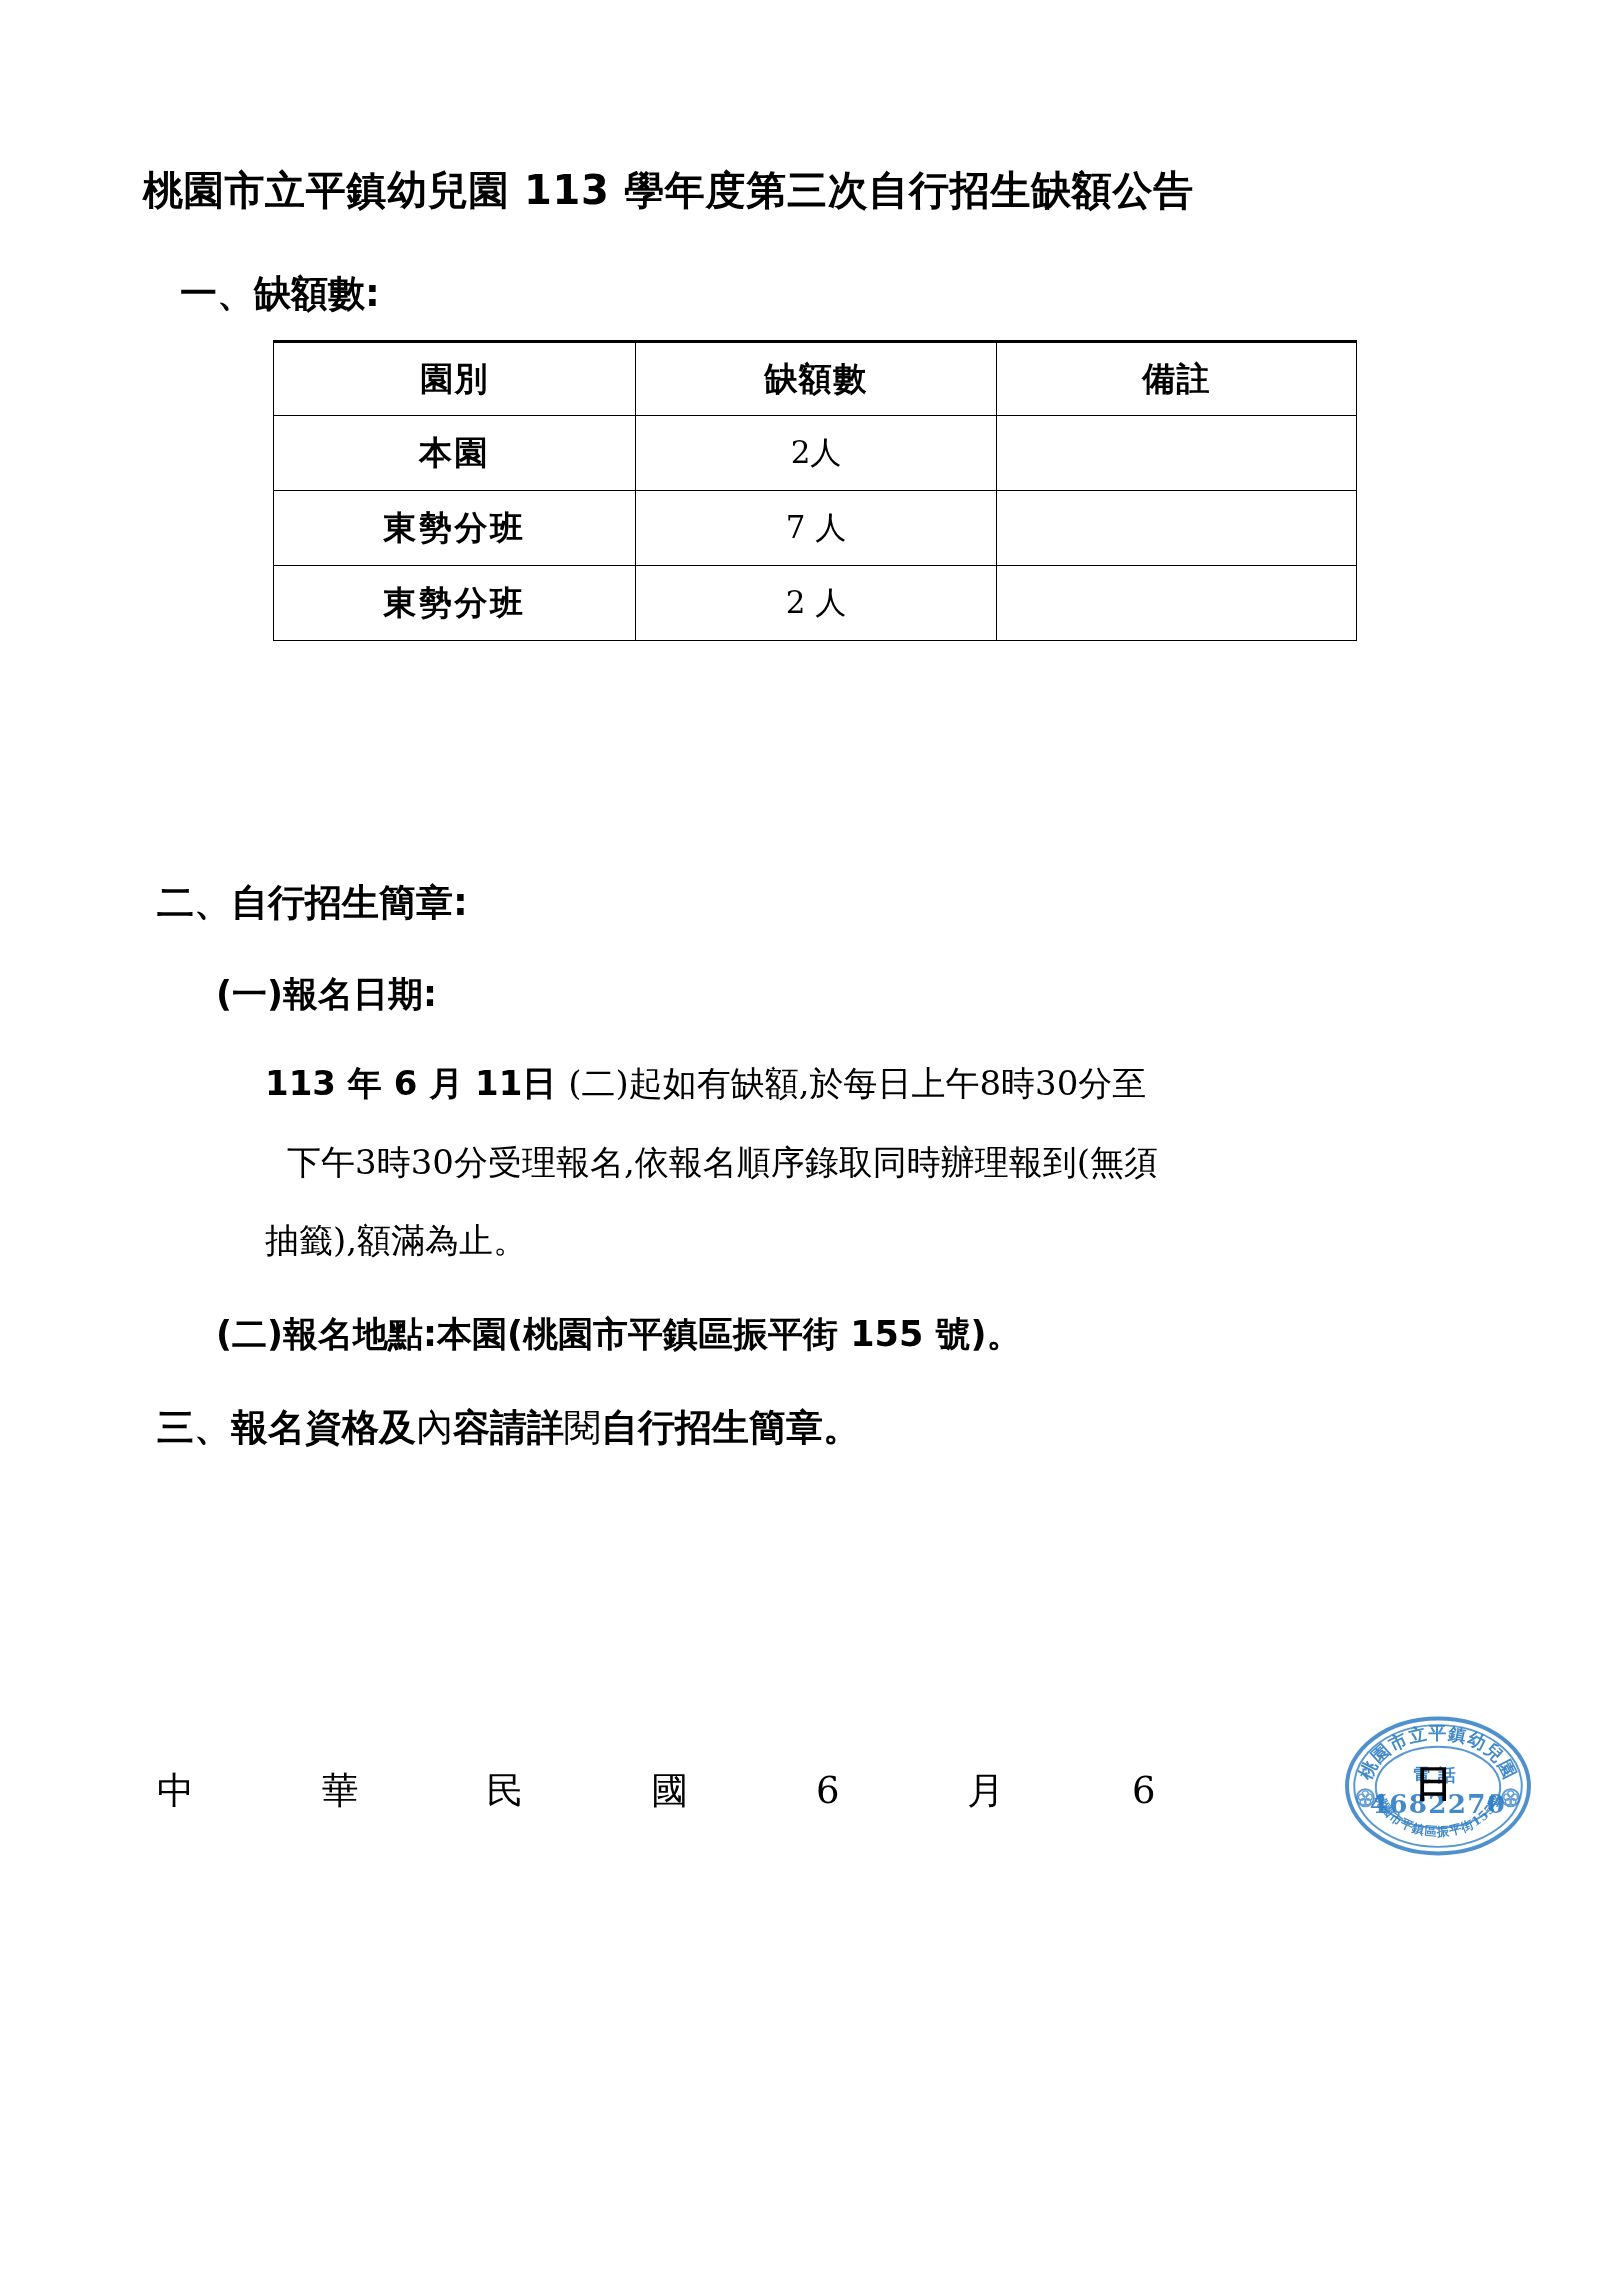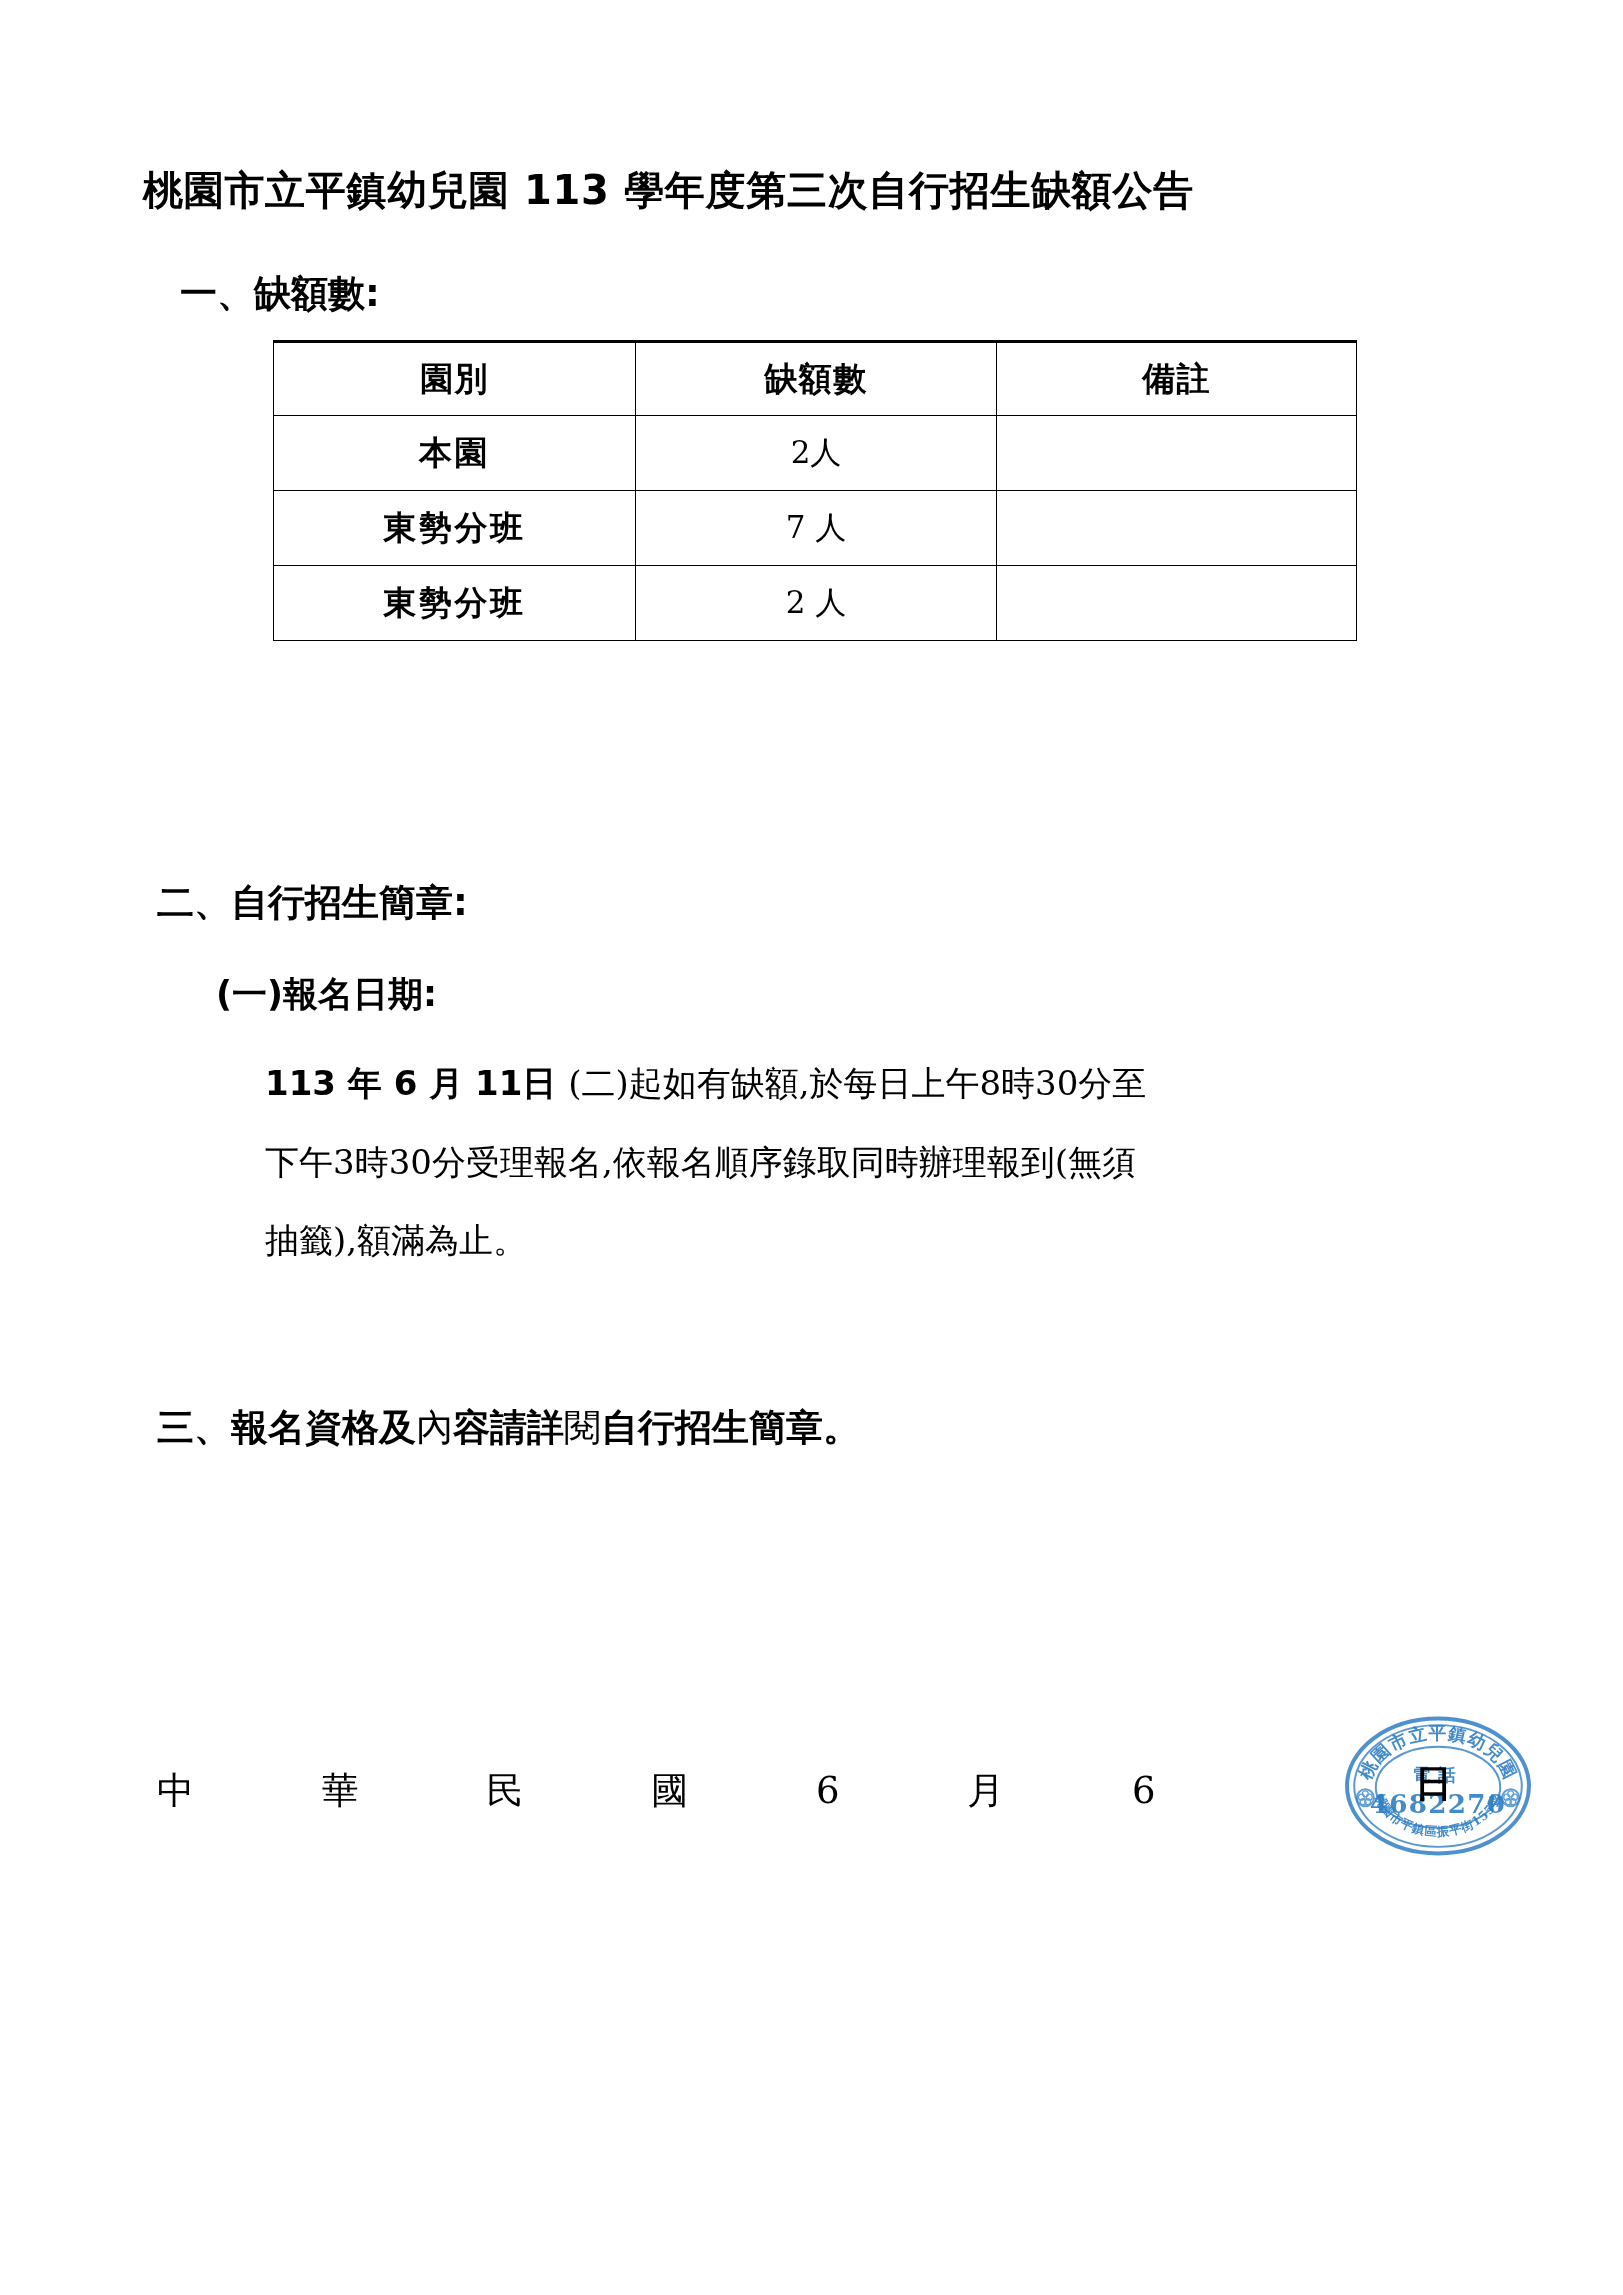--- a/index.html
+++ b/index.html
@@ -112,21 +112,21 @@
   .body-line {
     position: absolute;
     left: 265px;
     font-family: "DejaVu Serif", "Liberation Serif", serif;
     font-size: 34px;
     line-height: 46px;
     color: #000000;
     white-space: pre;
   }
   .bl-1 { top: 1060px; }
-  .bl-2 { top: 1139px; }
+  .bl-2 { top: 1139px; margin-left: 22px; }
   .bl-3 { top: 1217px; }
   .bold-inline {
     font-family: "DejaVu Sans", "Liberation Sans", sans-serif;
     font-weight: bold;
   }
 
   
   .date-line {
     position: absolute;
     left: 157px;
@@ -198,20 +198,21 @@
   <div class="sec-heading sec-2">二、自行招生簡章:</div>
 
   <div class="sub-heading sub-a">(一)報名日期:</div>
 
   <div class="body-line bl-1"><span class="bold-inline">113 年 6 月 11日 </span><span>(二)起如有缺額,於每日上午8時30分至</span></div>
 
   <div class="body-line bl-2"><span>下午3時30分受理報名,依報名順序錄取同時辦理報到(無須</span></div>
 
   <div class="body-line bl-3"><span>抽籤),額滿為止。</span></div>
 
+  <div class="sub-heading sub-b">(二)報名地點:本園(桃園市平鎮區振平街 155 號)。</div>
 
   <div class="sec-heading sec-3"><span>三、報名資格及</span><span class="light-char">內</span><span>容請詳</span><span class="light-char">閱</span><span>自行招生簡章。</span></div>
 
   <div class="date-line">中 華 民 國 6 月 6</div>
 
   <div class="seal">
     <svg viewBox="0 0 290 220" xmlns="http://www.w3.org/2000/svg">
       <defs>
         <path id="arcTop" d="M 40,118 A 105,80 0 0 1 250,118" fill="none"></path>
         <path id="arcBottom" d="M 48,112 A 97,74 0 0 0 242,112" fill="none"></path>

